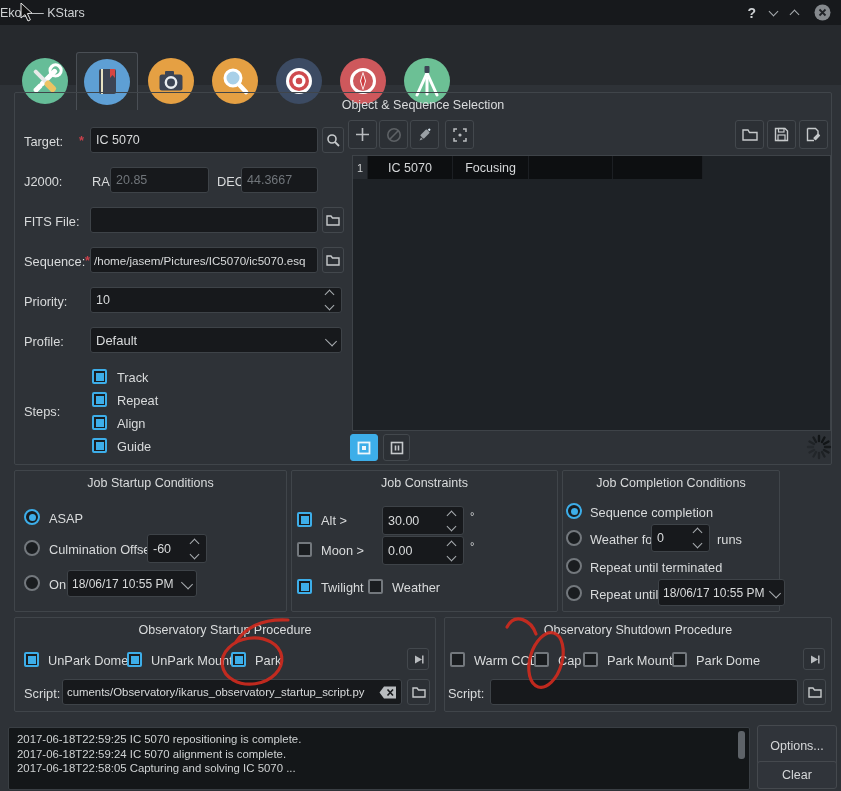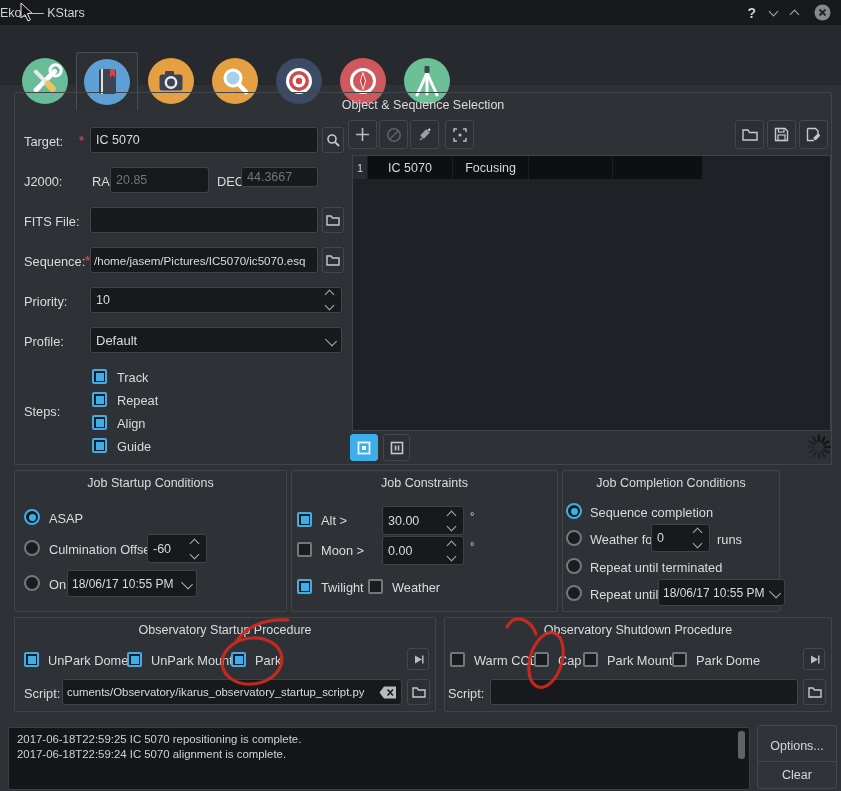--- a/index.html
+++ b/index.html
@@ -143,21 +143,21 @@
     <line x1="9" y1="9" x2="13" y2="13" stroke="#c6c9cb" stroke-width="1.8"></line>
   </svg>
 </div>
 
 <span class="lbl" style="left:24px;top:174px">J2000:</span>
 <span class="lbl" style="left:92px;top:174px">RA</span>
 <div class="field" style="left:110px;top:167px;width:99px;height:26px">
   <input class="ti muted" value="20.85" style="">
 </div>
 <span class="lbl" style="left:217px;top:174px">DEC</span>
-<div class="field" style="left:241px;top:167px;width:77px;height:20px">
+<div class="field" style="left:241px;top:167px;width:77px;height:26px">
   <input class="ti muted" value="44.3667" style="">
 </div>
 
 <span class="lbl" style="left:24px;top:214px">FITS File:</span>
 <div class="field" style="left:90px;top:207px;width:228px;height:26px">
   <input class="ti" value="" style="">
 </div>
 <div class="btn" style="left:322px;top:207px;width:22px;height:26px">
   <svg width="14" height="12">
     <path d="M1 3 L1 11 L13 11 L13 4 L6.5 4 L5 2 L1 2 Z" fill="none" stroke="#c6c9cb" stroke-width="1.4"></path>
@@ -408,20 +408,21 @@
 </div>
 <div class="btn" style="left:803px;top:679px;width:23px;height:26px">
   <svg width="14" height="12">
     <path d="M1 3 L1 11 L13 11 L13 4 L6.5 4 L5 2 L1 2 Z" fill="none" stroke="#c6c9cb" stroke-width="1.4"></path>
   </svg>
 </div>
 
 <div class="logbox">
   <div class="logline">2017-06-18T22:59:25 IC 5070 repositioning is complete.</div>
   <div class="logline">2017-06-18T22:59:24 IC 5070 alignment is complete.</div>
+  <div class="logline">2017-06-18T22:58:05 Capturing and solving IC 5070 ...</div>
   <div class="scrollthumb"></div>
 </div>
 <div class="pbtn" style="left:757px;top:725px;width:80px;height:42px">
   <span>Options...</span>
 </div>
 <div class="pbtn" style="left:757px;top:761px;width:80px;height:28px">
   <span>Clear</span>
 </div>
 
 <svg class="abs" style="left:0;top:0;pointer-events:none" width="841" height="791">

